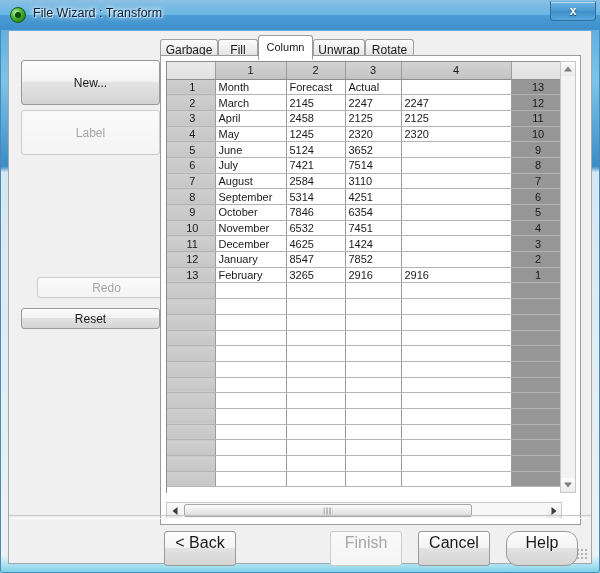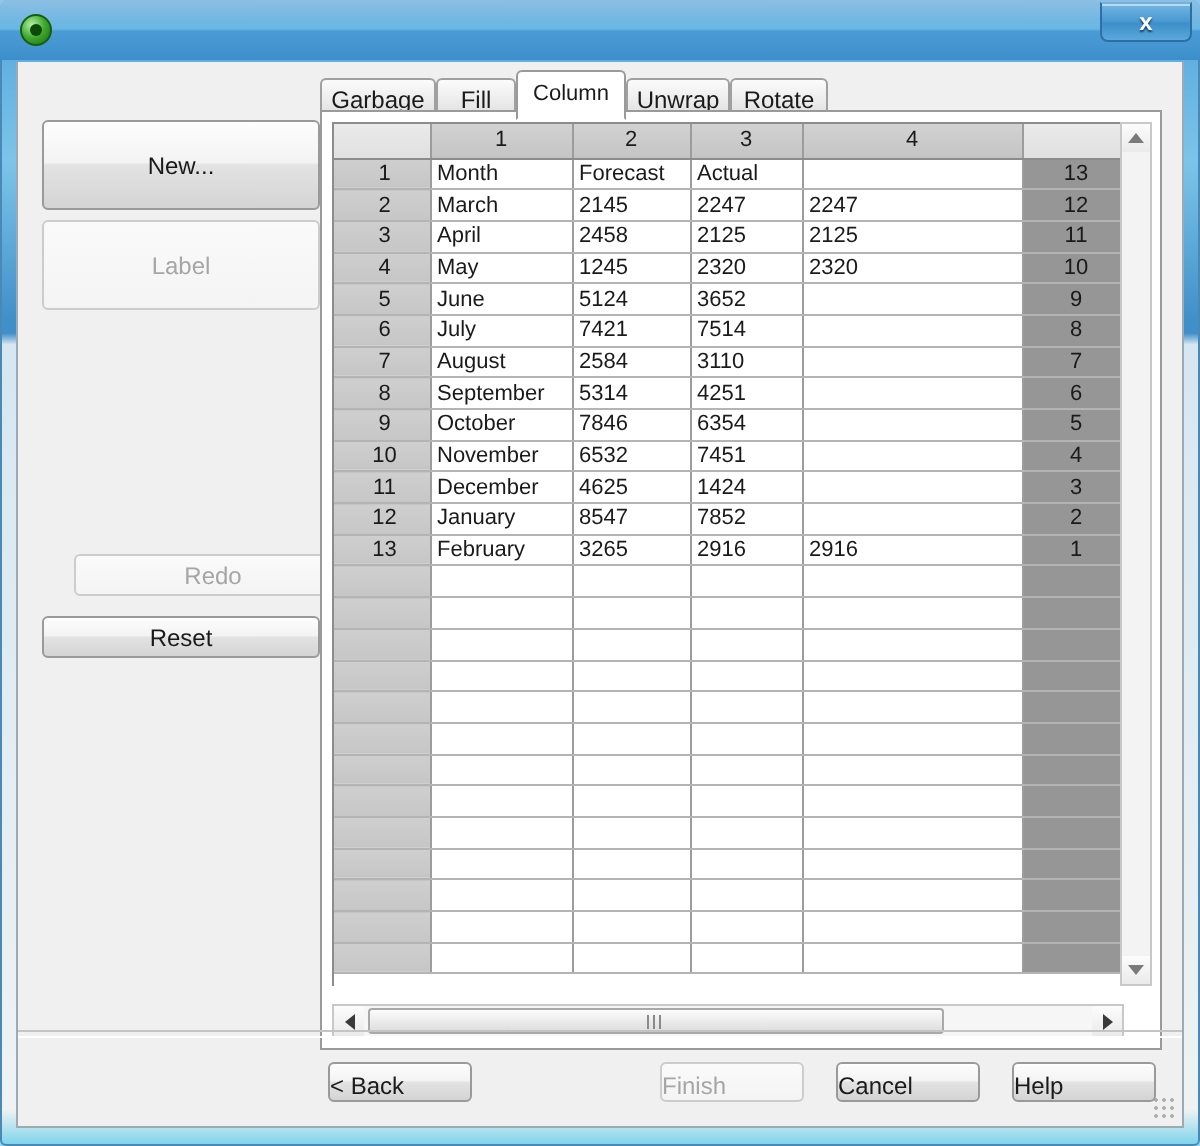--- a/index.html
+++ b/index.html
@@ -304,62 +304,64 @@
   #separator {
     position: absolute;
     left: 0; top: 484px;
     width: 582px; height: 2px;
     border-top: 1px solid #c4c4c4;
     border-bottom: 1px solid #ffffff;
   }
   .bottom-btn {
     position: absolute;
     top: 500px;
-    height: 20px;
-    font-size: 12px;
+    height: 35px;
+    font-size: 16px;
     color: #1a1a1a;
+    text-align: center;
     line-height: 22px;
     border: 1px solid #9a9a9a;
     border-radius: 3px;
     background: linear-gradient(to bottom, #fdfdfd 0%, #f3f3f3 47%, #e3e3e3 50%, #d4d4d4 100%);
     box-shadow: inset 0 1px 0 #ffffff;
     box-sizing: border-box;
     cursor: pointer;
   }
   .bottom-btn.disabled {
     color: #a6a6a6;
     border-color: #cccccc;
     background: linear-gradient(to bottom, #fafafa 0%, #f4f4f4 100%);
     box-shadow: none;
     cursor: default;
   }
   #bb-0 { left: 155px; width: 72px; }
   #bb-1 { left: 235px; width: 72px; }
   #bb-2 { left: 321px; width: 72px; }
   #bb-3 { left: 409px; width: 72px; }
-  #bb-4 { left: 497px; width: 72px; }
+  #bb-4 { left: 497px; width: 72px; border-radius: 12px; }
 
   #resize-grip {
     position: absolute;
     right: 3px; bottom: 3px;
     width: 12px; height: 12px;
     background:
       radial-gradient(circle, #9a9a9a 0.8px, transparent 1px) 0 0/4px 4px repeat;
     opacity: 0.75;
   }
 </style>
 </head>
 <body>
 
 <div id="window">
   <div id="glass"></div>
 
   <div id="titlebar">
     <div id="title-glow"></div>
     <div id="app-icon"></div>
+    <div id="window-title">File Wizard : Transform</div>
     <div id="close-button">
       <div id="close-x">x</div>
     </div>
   </div>
 
   <div id="client">
 
     <div class="side-btn disabled" id="btn-label">
       <span>Label</span>
     </div>

